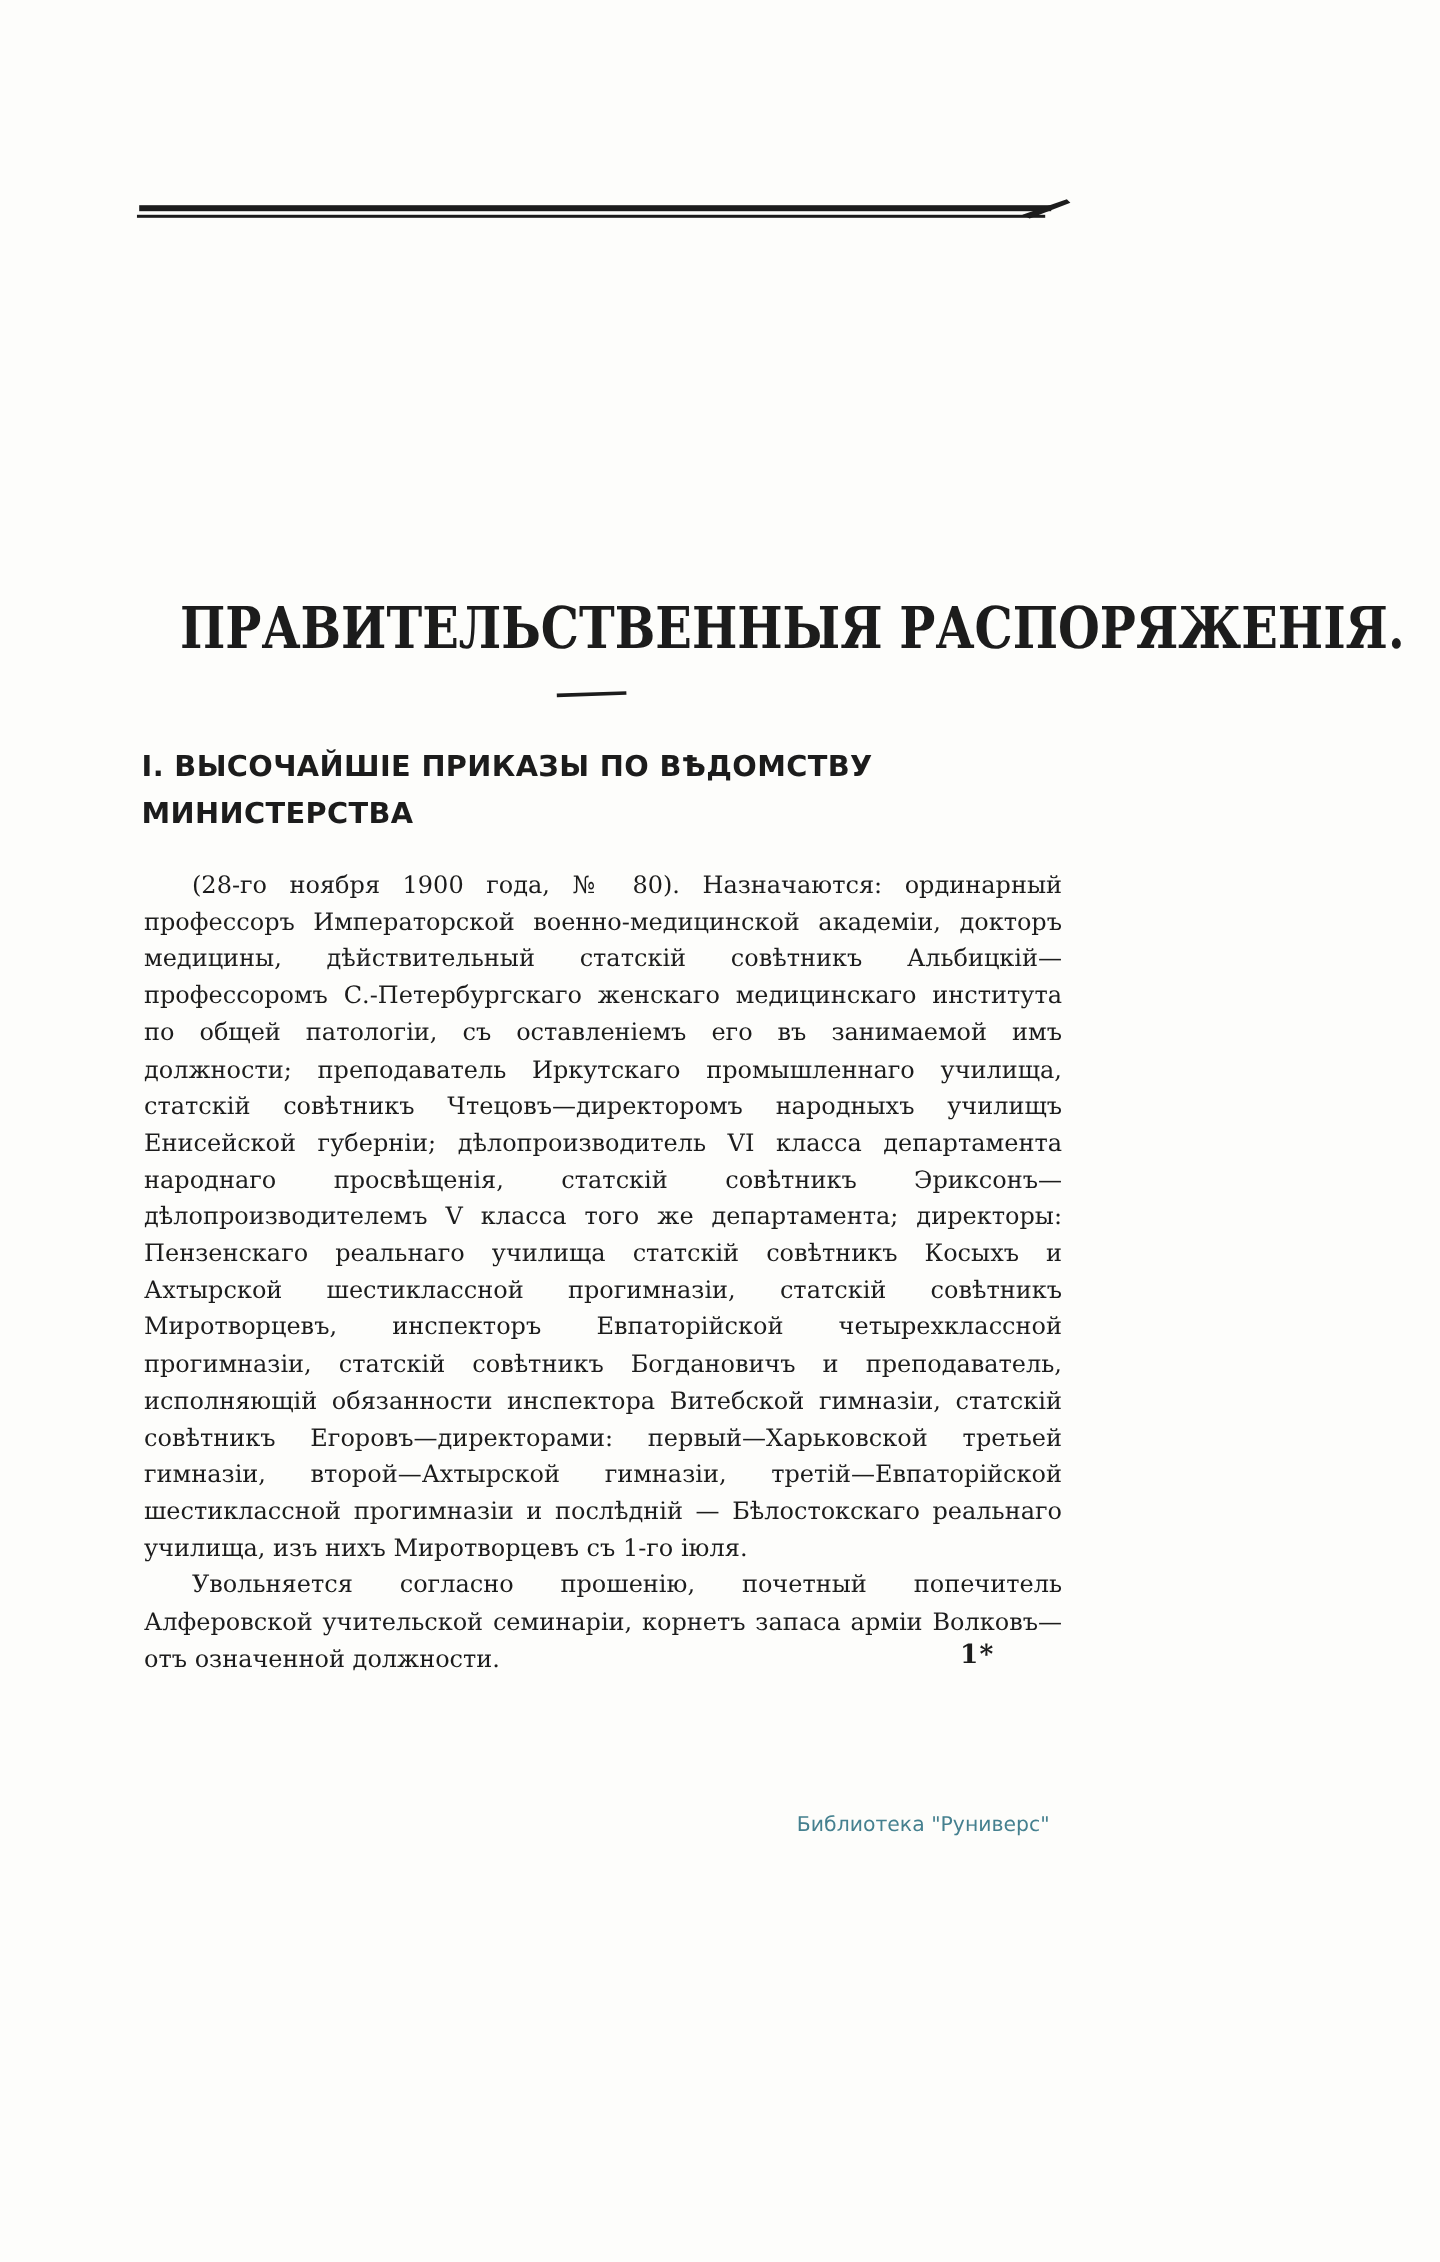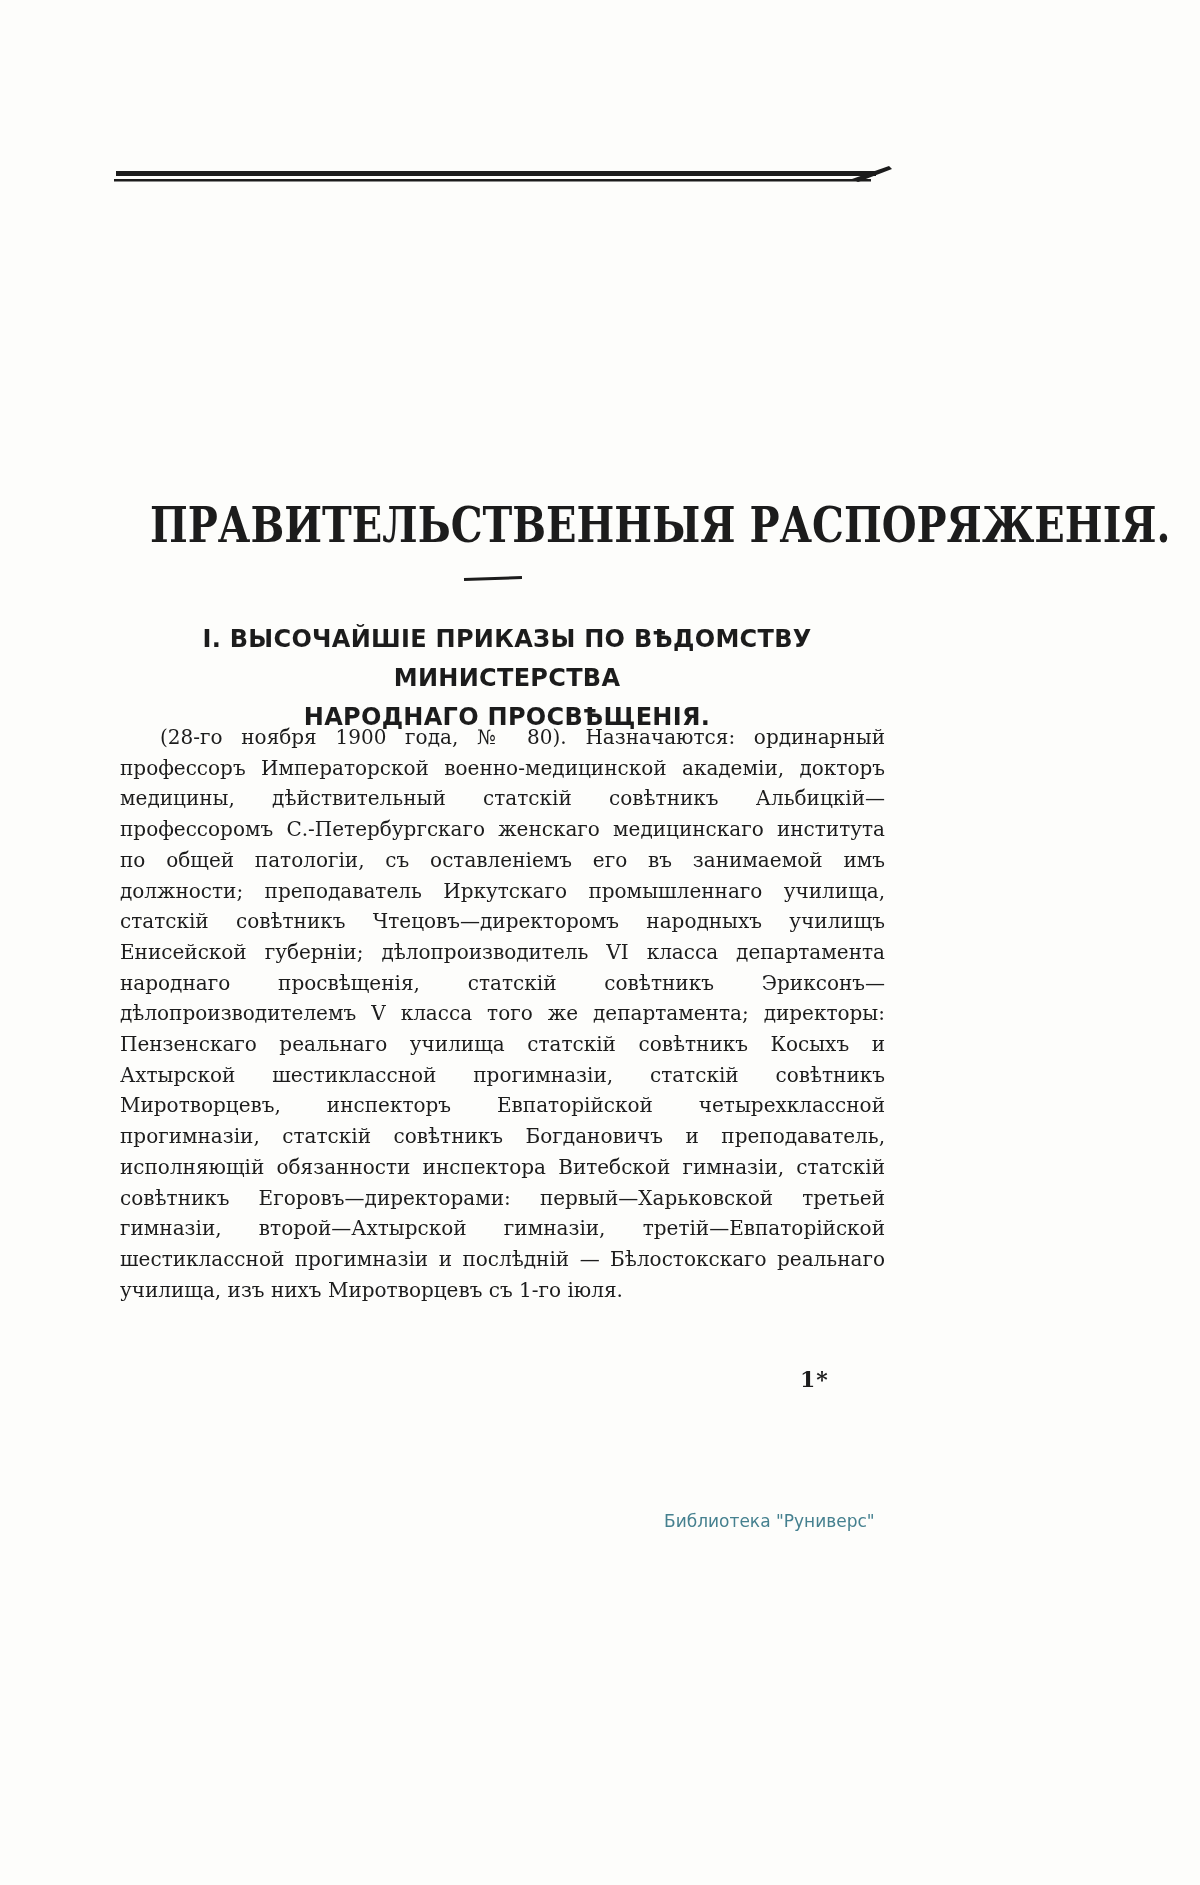--- a/index.html
+++ b/index.html
@@ -24,21 +24,21 @@
     text-align:center;font-weight:bold;font-size:40px;
     letter-spacing:0px;white-space:nowrap;
     transform:scaleY(1.2);transform-origin:top center;
   }
   .title-divider{
     position:absolute;top:577px;left:464px;width:58px;height:3px;
     background:var(--ink);transform:rotate(-2deg);
   }
   .section-heading{
     position:absolute;top:620px;left:118px;width:778px;
-    text-align:center;
+    text-align:left;
     font-family:"DejaVu Sans", sans-serif;font-weight:bold;
     font-size:24px;line-height:39px;letter-spacing:0.3px;
   }
   .body-text{
     position:absolute;top:722px;left:120px;width:765px;
     font-size:20px;line-height:30.7px;
     text-align:justify;
   }
   .body-text p{text-indent:40px;}
   .em{}
@@ -62,24 +62,24 @@
     <rect x="0" y="16" width="757" height="2.5"></rect>
     <polygon points="738,16 775,3 778,6 744,19"></polygon>
   </svg>
 
   <h1 class="doc-title">ПРАВИТЕЛЬСТВЕННЫЯ РАСПОРЯЖЕНІЯ.</h1>
 
   <div class="title-divider"></div>
 
   <h2 class="section-heading">
     <div>І. ВЫСОЧАЙШІЕ ПРИКАЗЫ ПО ВѢДОМСТВУ МИНИСТЕРСТВА</div>
-    <div>НАРОДНАГО ПРОСВѢЩЕНІЯ.</div>
   </h2>
 
   <div class="body-text">
     <p><span>(28-го ноября 1900 года, № 80). </span><span class="em">Назначаются:</span><span> ординарный профессоръ Императорской военно-медицинской академіи, докторъ медицины, дѣйствительный статскій совѣтникъ </span><span class="em">Альбицкій</span><span>—профессоромъ С.-Петербургскаго женскаго медицинскаго института по общей патологіи, съ оставленіемъ его въ занимаемой имъ должности; преподаватель Иркутскаго промышленнаго училища, статскій совѣтникъ </span><span class="em">Чтецовъ</span><span>—директоромъ народныхъ училищъ Енисейской губерніи; дѣлопроизводитель VI класса департамента народнаго просвѣщенія, статскій совѣтникъ </span><span class="em">Эриксонъ</span><span>—дѣлопроизводителемъ V класса того же департамента; директоры: Пензенскаго реальнаго училища статскій совѣтникъ </span><span class="em">Косыхъ</span><span> и Ахтырской шестиклассной прогимназіи, статскій совѣтникъ </span><span class="em">Миротворцевъ</span><span>, инспекторъ Евпаторійской четырехклассной прогимназіи, статскій совѣтникъ </span><span class="em">Богдановичъ</span><span> и преподаватель, исполняющій обязанности инспектора Витебской гимназіи, статскій совѣтникъ </span><span class="em">Егоровъ</span><span>—директорами: первый—Харьковской третьей гимназіи, второй—Ахтырской гимназіи, третій—Евпаторійской шестиклассной прогимназіи и послѣдній — Бѣлостокскаго реальнаго училища, изъ нихъ Миротворцевъ съ 1-го іюля.</span></p>
+    <p><span class="em">Увольняется</span><span> согласно прошенію, почетный попечитель Алферовской учительской семинаріи, корнетъ запаса арміи </span><span class="em">Волковъ</span><span>—отъ означенной должности.</span></p>
   </div>
 
   <div class="page-signature">1*</div>
 
   <div class="watermark">Библиотека "Руниверс"</div>
 
 </div>
 
 </body></html>

